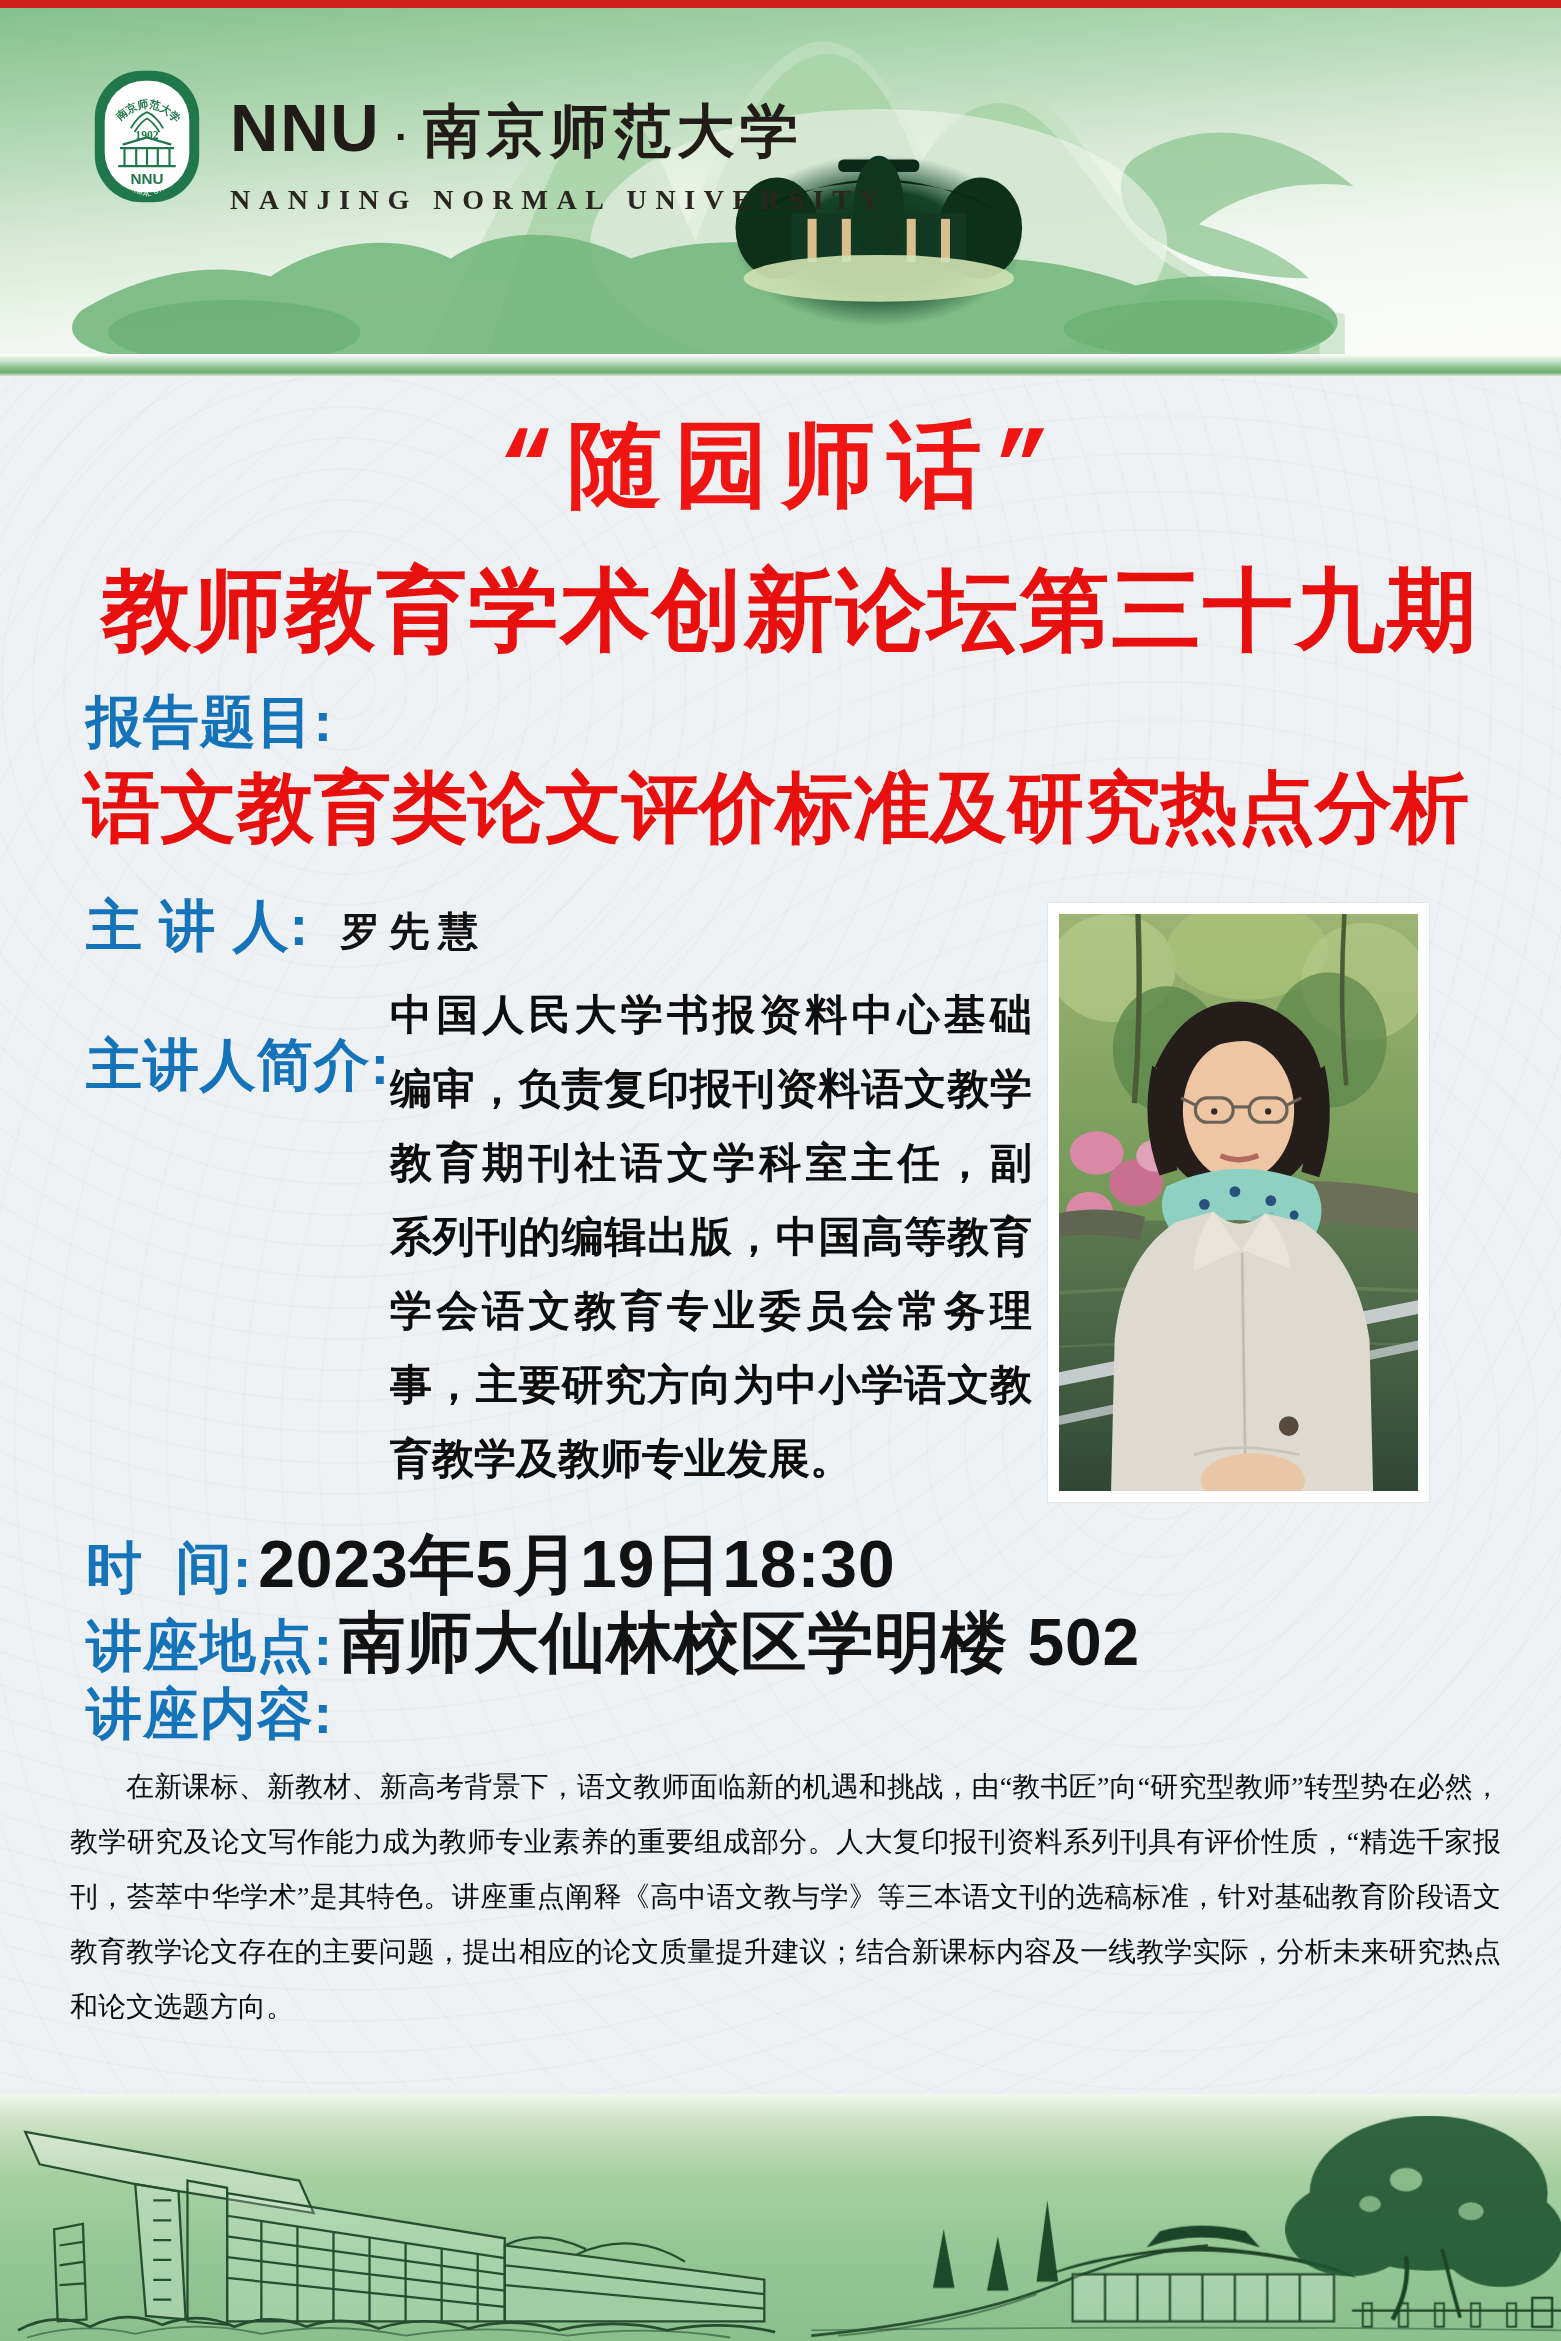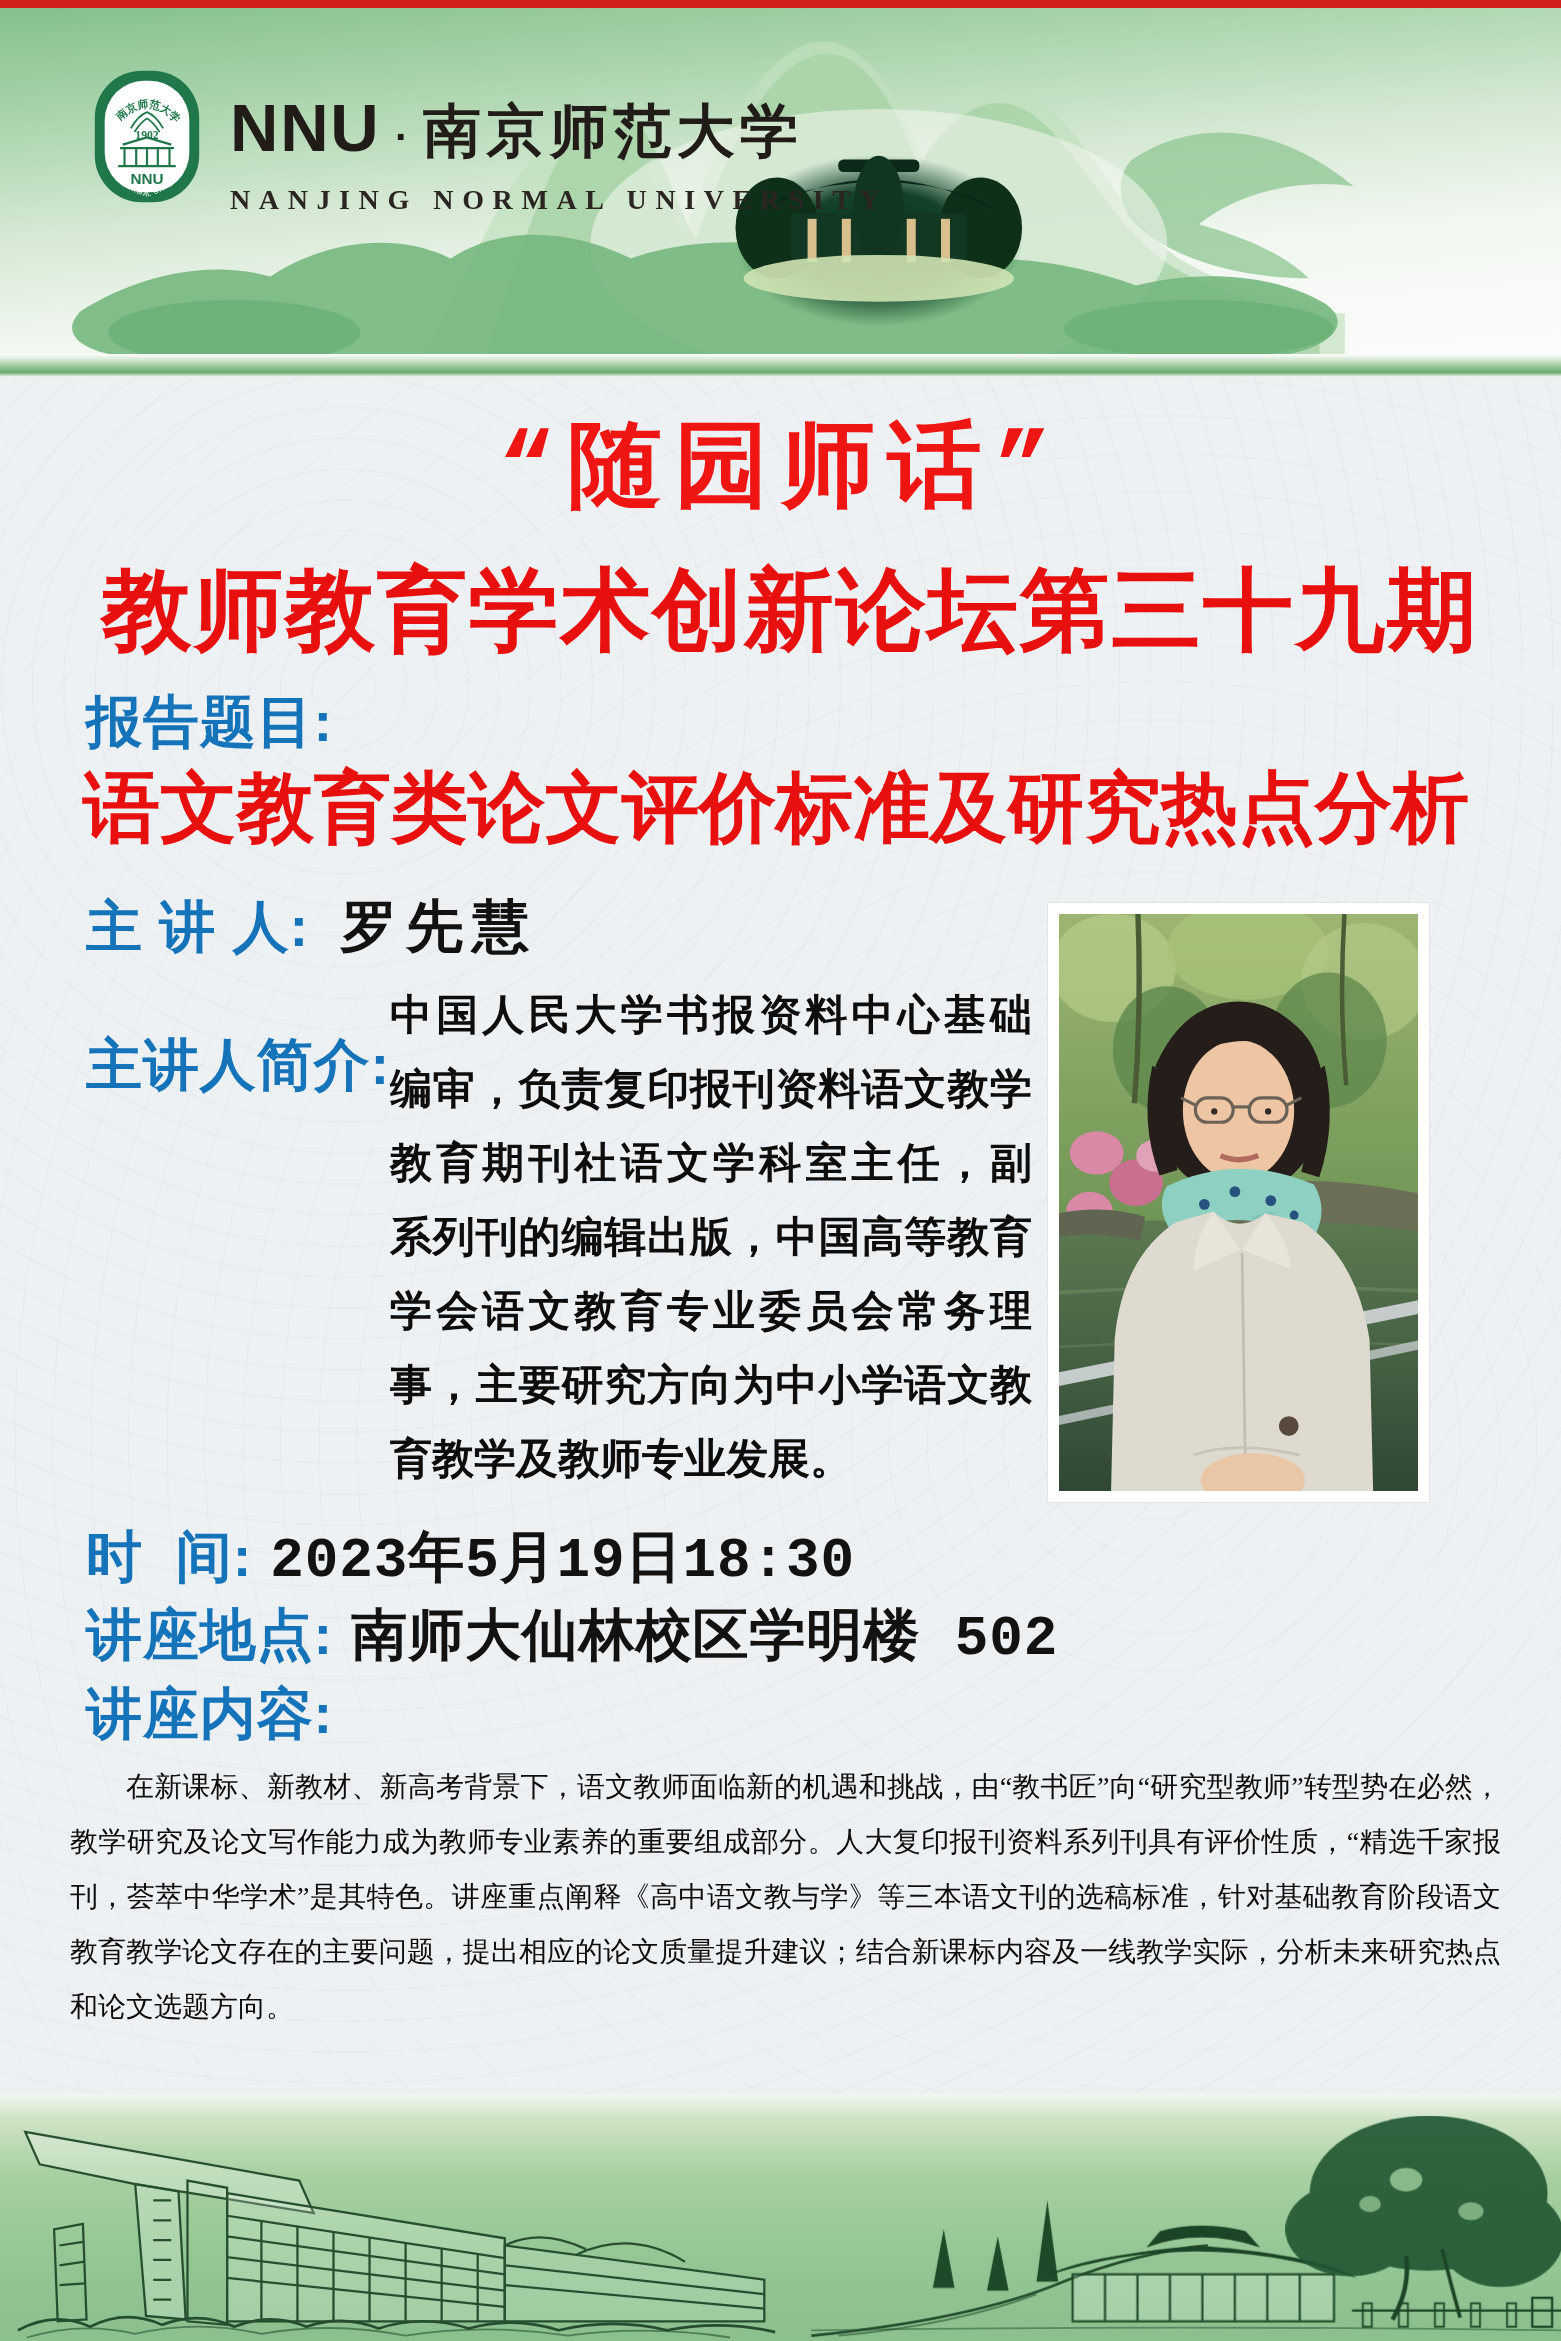--- a/index.html
+++ b/index.html
@@ -55,40 +55,40 @@
   .report-label{position:absolute;left:86px;top:307px;}
   .report-title{
     position:absolute;left:83px;top:379px;margin:0;
     color:#e8100e;font-family:"Liberation Serif","DejaVu Serif",serif;
     font-size:77px;font-weight:900;white-space:nowrap;letter-spacing:0;
   }
   .row{position:absolute;left:86px;display:flex;align-items:baseline;}
   .speaker-row{top:511px;}
   .speaker-name{
     margin-left:31px;color:#121212;font-family:"Liberation Serif","DejaVu Serif",serif;
-    font-size:57px;font-weight:700;letter-spacing:9px;
+    font-size:40px;font-weight:700;letter-spacing:9px;
   }
   .bio-label{position:absolute;left:86px;top:608px;margin-top:42px;}
   .bio-lines{
     position:absolute;left:390px;top:600px;width:642px;
     color:#0d0d0d;font-family:"Liberation Serif","DejaVu Serif",serif;
     font-size:42px;font-weight:700;
   }
   .bio-line{height:74px;line-height:74px;text-align:justify;text-align-last:justify;text-justify:inter-character;}
   .bio-line.last{text-align-last:left;}
   .photo{
     position:absolute;left:1048px;top:525px;width:359px;height:577px;margin:0;
     border:11.7px solid #ffffff;box-shadow:0 0 0 0.9px #e0e4e0;background:#7da45e;
   }
   .photo svg{display:block;width:100%;height:100%;}
   .time-row{top:1142px;}
   .venue-row{top:1220px;}
   .row-value{
-    margin-left:18px;color:#121212;font-family:Liberation Mono, monospace;
-    font-size:56px;font-weight:700;letter-spacing:0.9px;white-space:nowrap;
+    margin-left:6px;color:#121212;font-family:Liberation Sans, sans-serif;
+    font-size:66px;font-weight:700;letter-spacing:0.9px;white-space:nowrap;
   }
   .content-label{position:absolute;left:86px;top:1299px;}
   .content-paragraph{
     position:absolute;left:70px;top:1381px;width:1431px;margin:0;
     color:#0d0d0d;font-family:"Liberation Serif","DejaVu Serif",serif;
     font-size:28px;line-height:55px;font-weight:400;
     text-align:justify;text-justify:inter-ideograph;text-indent:2em;
   }
   
   .footer{

